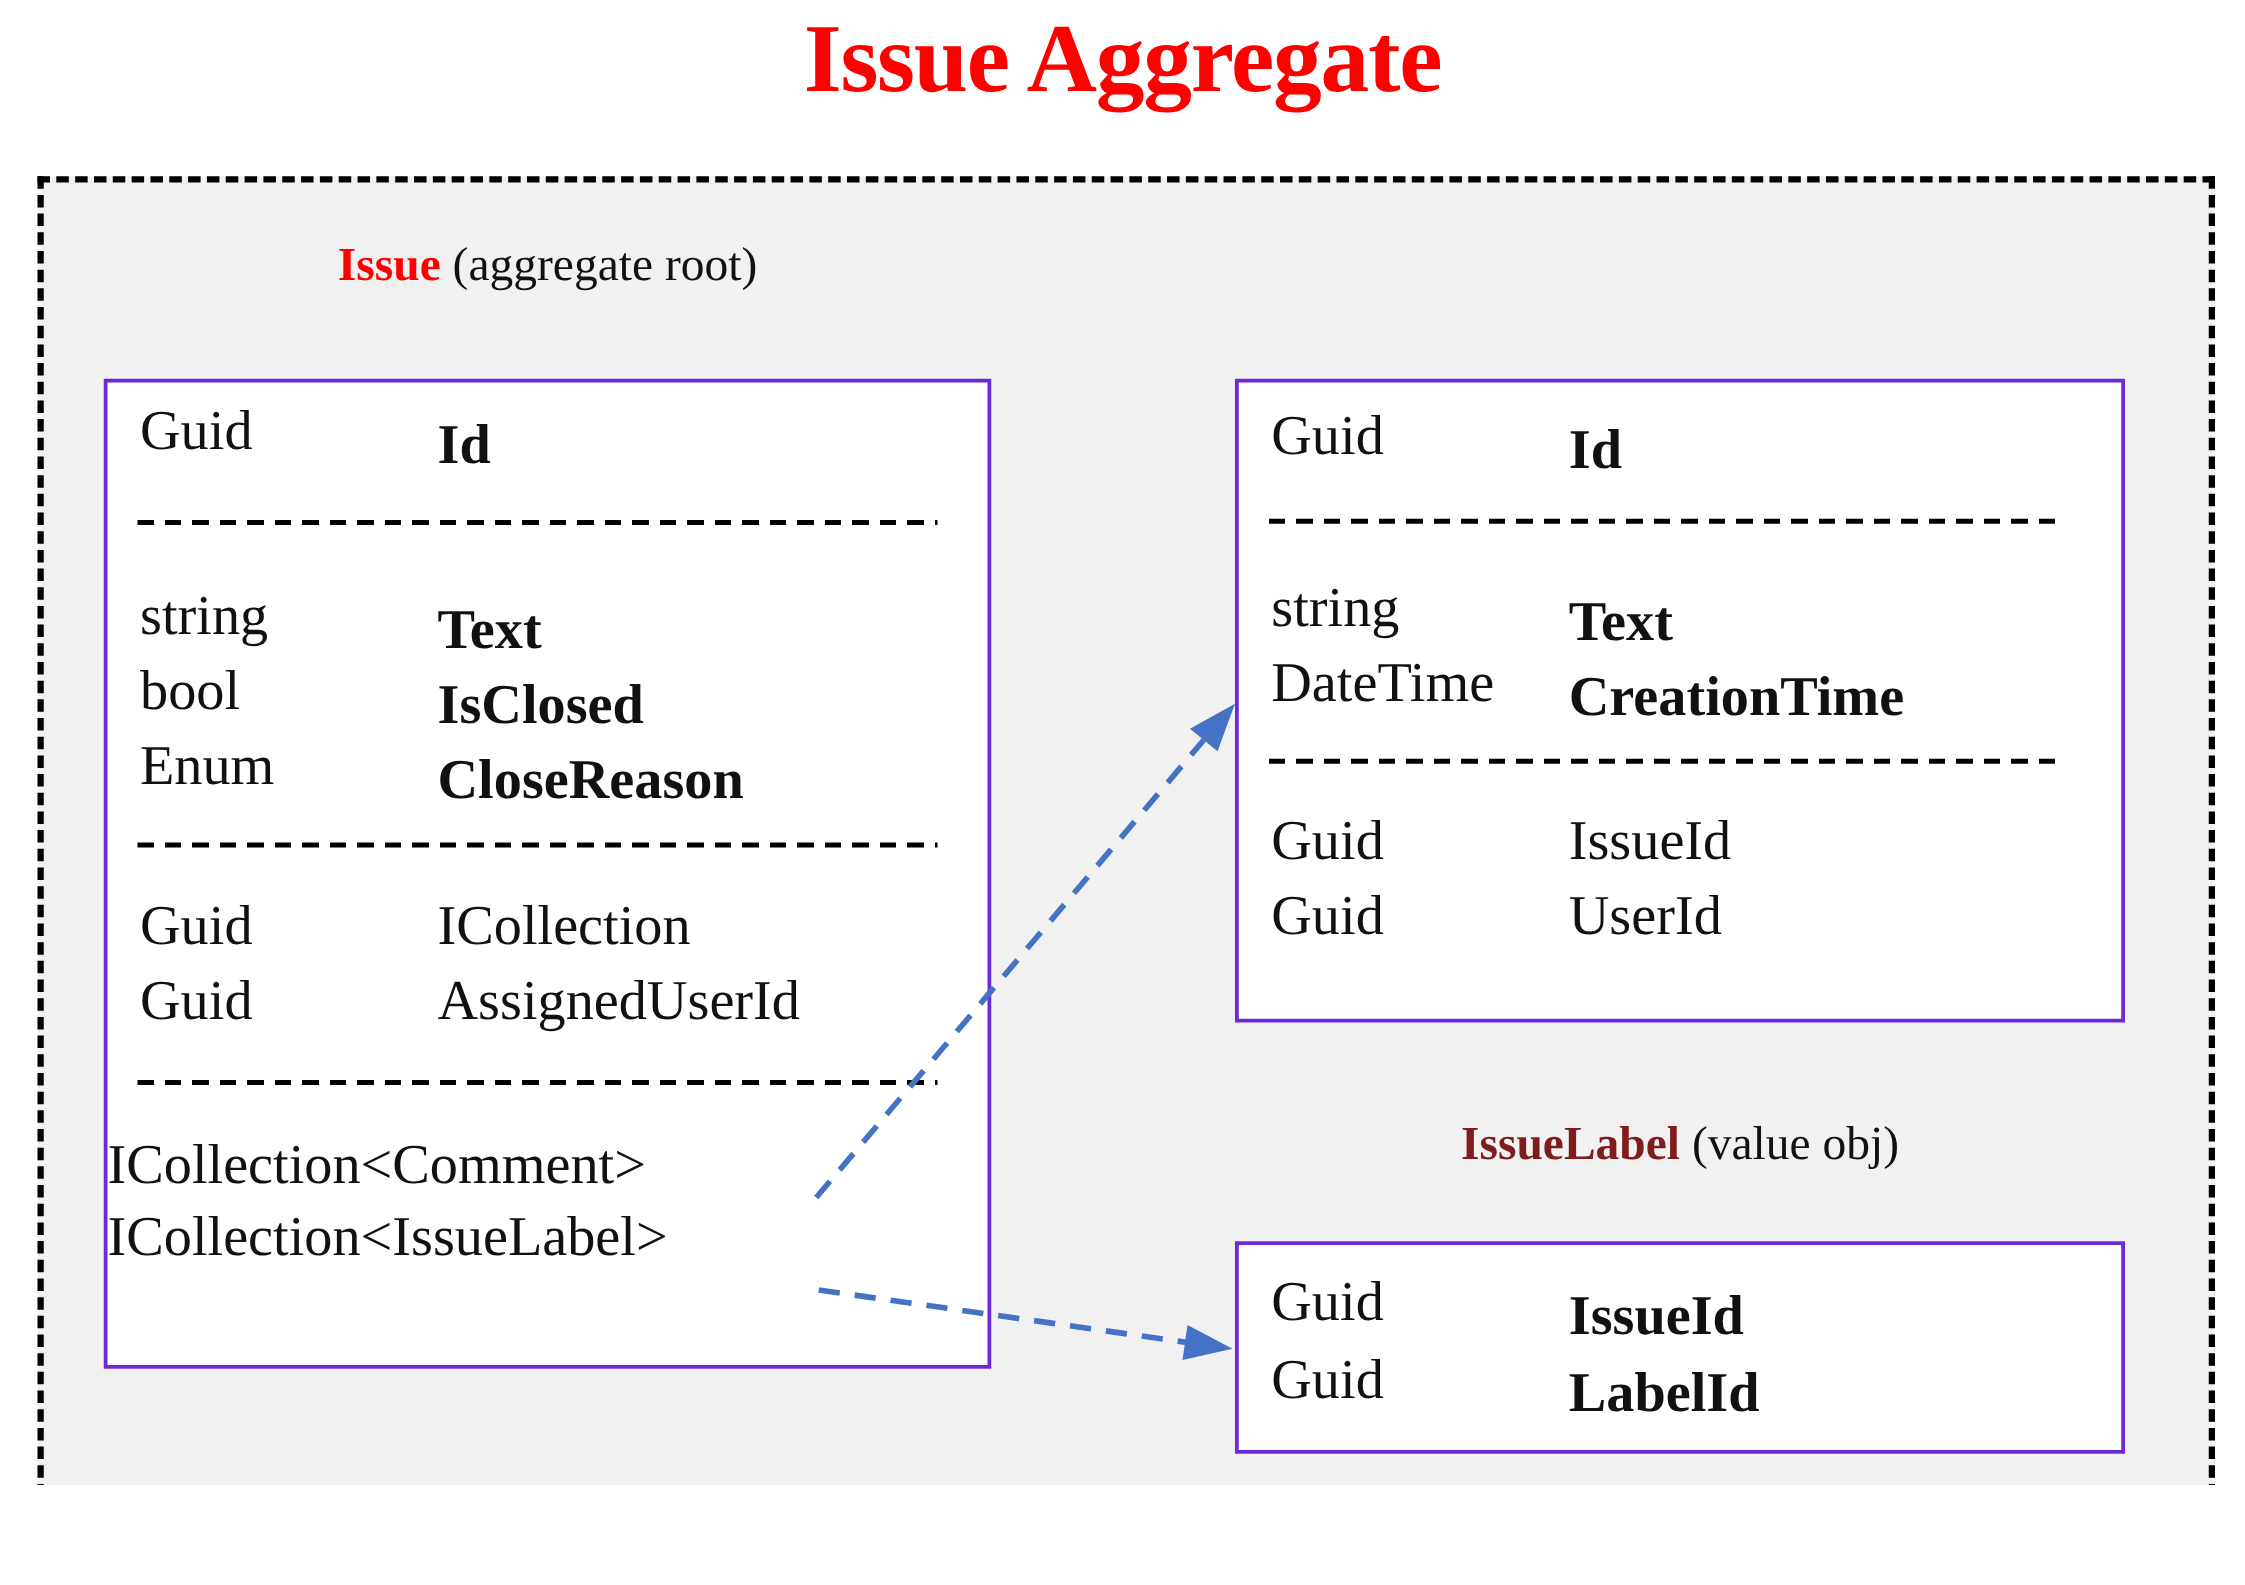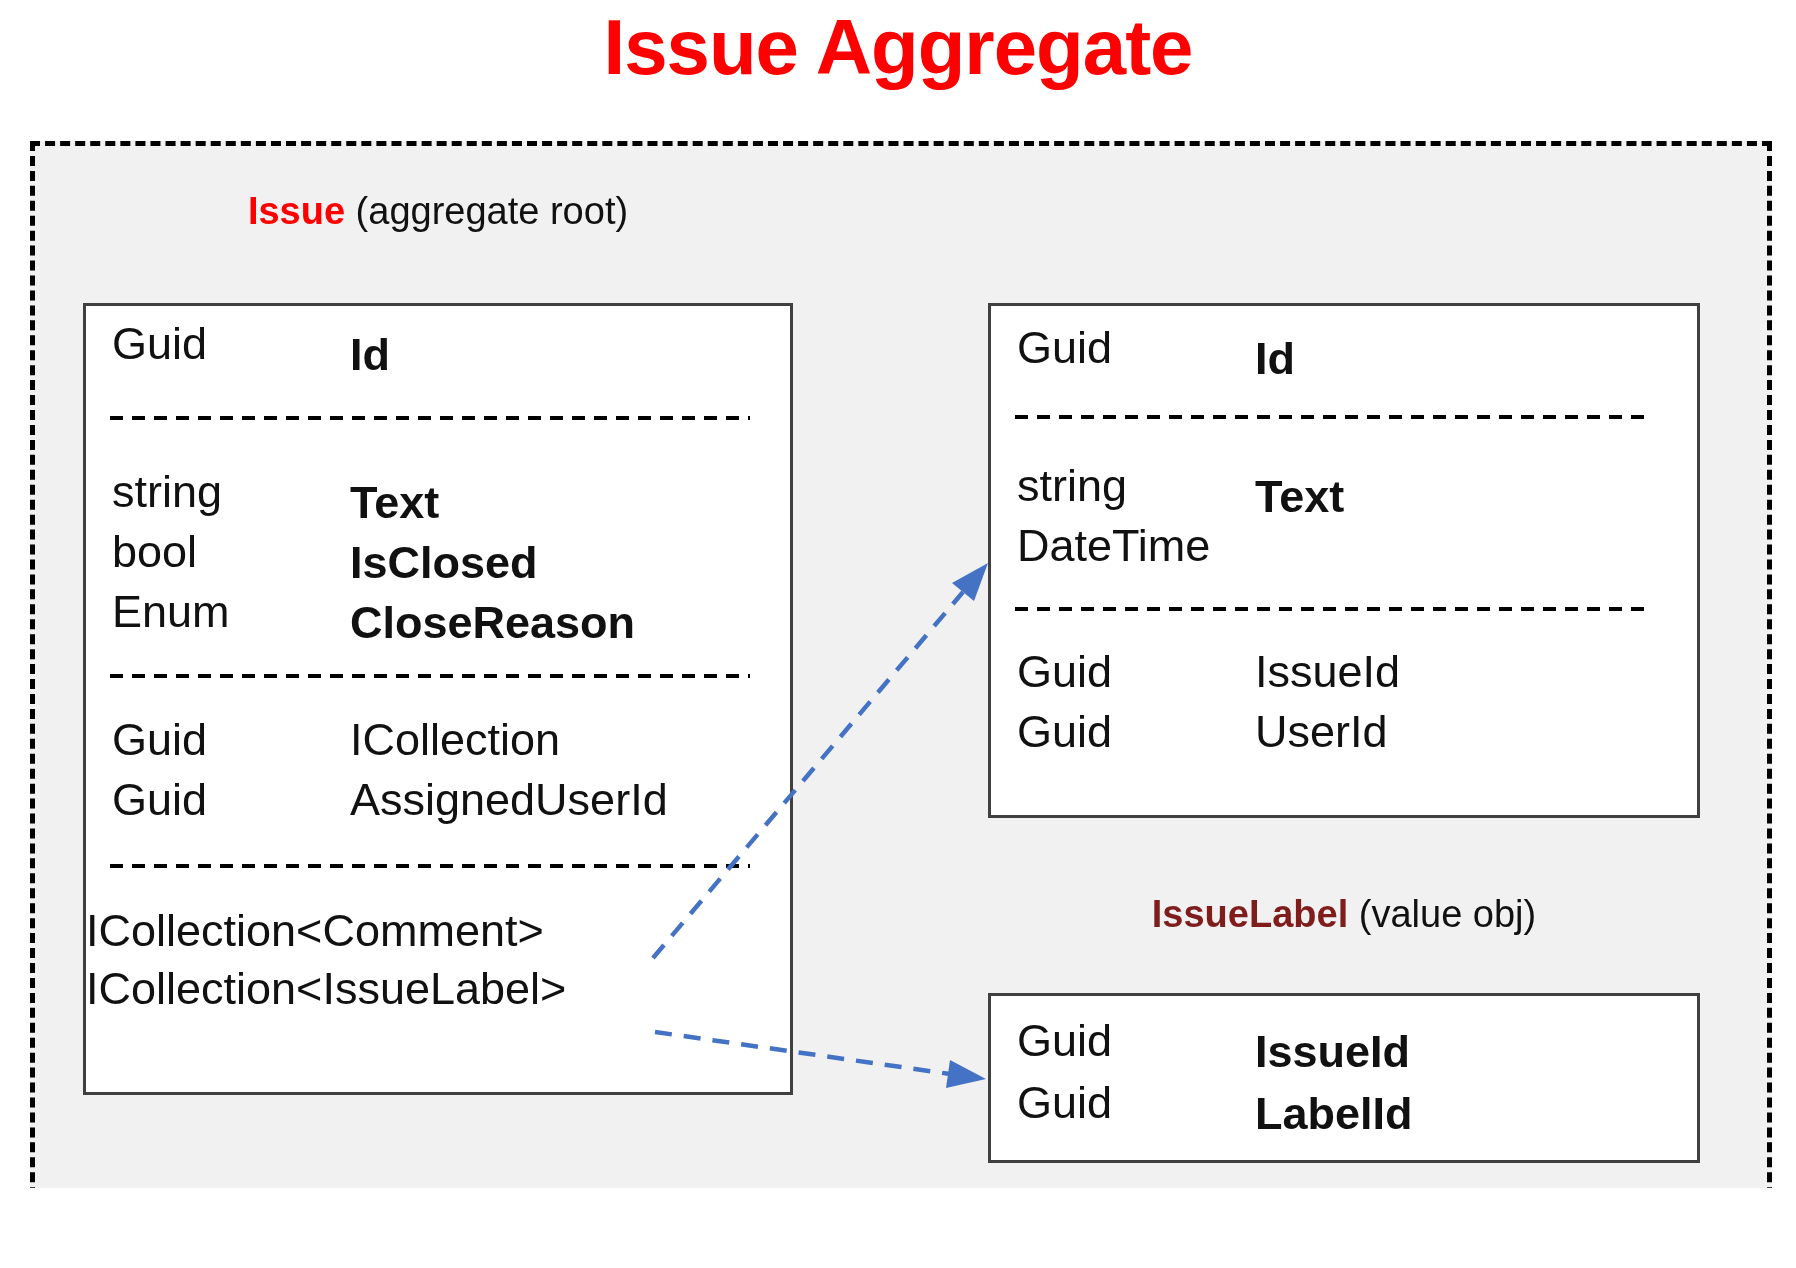--- a/index.html
+++ b/index.html
@@ -1,18 +1,18 @@
 <!DOCTYPE html>
 <html><head>
 <meta charset="utf-8">
 <style>
   html,body{margin:0;padding:0;background:#ffffff;}
   .canvas{
     position:relative;width:1796px;height:1188px;overflow:hidden;
-    background:#ffffff;font-family:Liberation Sans, sans-serif;color:#111;
+    background:#ffffff;font-family:Liberation Serif, serif;color:#111;
   }
   .main-title{
     position:absolute;top:2px;left:0;width:100%;text-align:center;
     font-size:78px;font-weight:bold;color:#FF0000;letter-spacing:-1px;
   }
   .panel{
     position:absolute;left:30px;top:141px;width:1742px;height:1101px;
     box-sizing:border-box;background:#f1f1f1;border:5px dashed #000;
   }
   .section-header{
@@ -20,21 +20,21 @@
   }
   .hdr-issue{left:83px;top:190px;width:710px;}
   .hdr-comment{left:988px;top:190px;width:712px;}
   .hdr-issuelabel{left:988px;top:893px;width:712px;}
   .hdr-name{font-weight:bold;}
   .hdr-name.red{color:#FF0000;}
   .hdr-name.green{color:#1EB053;}
   .hdr-name.blue{color:#7f1d1d;}
   .ebox{
     position:absolute;box-sizing:border-box;background:#ffffff;
-    border:3px solid #404040;font-size:45px;
+    border:3px solid #6d28d9;font-size:45px;
   }
   .box-issue{left:83px;top:303px;width:710px;height:792px;padding-top:8px;}
   .box-comment{left:988px;top:303px;width:712px;height:515px;padding-top:12px;}
   .box-issuelabel{left:988px;top:993px;width:712px;height:170px;padding-top:14px;}
   .row{height:60px;display:flex;align-items:center;padding-left:26px;}
   .row.tall{height:62px;}
   .ftype{display:inline-block;width:238px;flex:0 0 238px;}
   .fname{display:inline-block;white-space:nowrap;}
   .bold{font-weight:bold;margin-top:21px;}
   .sep{display:flex;align-items:center;padding-left:24px;}
@@ -118,20 +118,21 @@
     </div>
     <div class="sep sep-1" style="height:78px;">
         <div class="sep-line"></div>
       </div>
     <div class="row">
       <span class="ftype">string</span>
       <span class="fname bold">Text</span>
     </div>
     <div class="row">
       <span class="ftype">DateTime</span>
+      <span class="fname bold">CreationTime</span>
     </div>
     <div class="sep sep-2" style="height:66px;">
         <div class="sep-line"></div>
       </div>
     <div class="row">
       <span class="ftype">Guid</span>
       <span class="fname">IssueId</span>
     </div>
     <div class="row">
       <span class="ftype">Guid</span>

